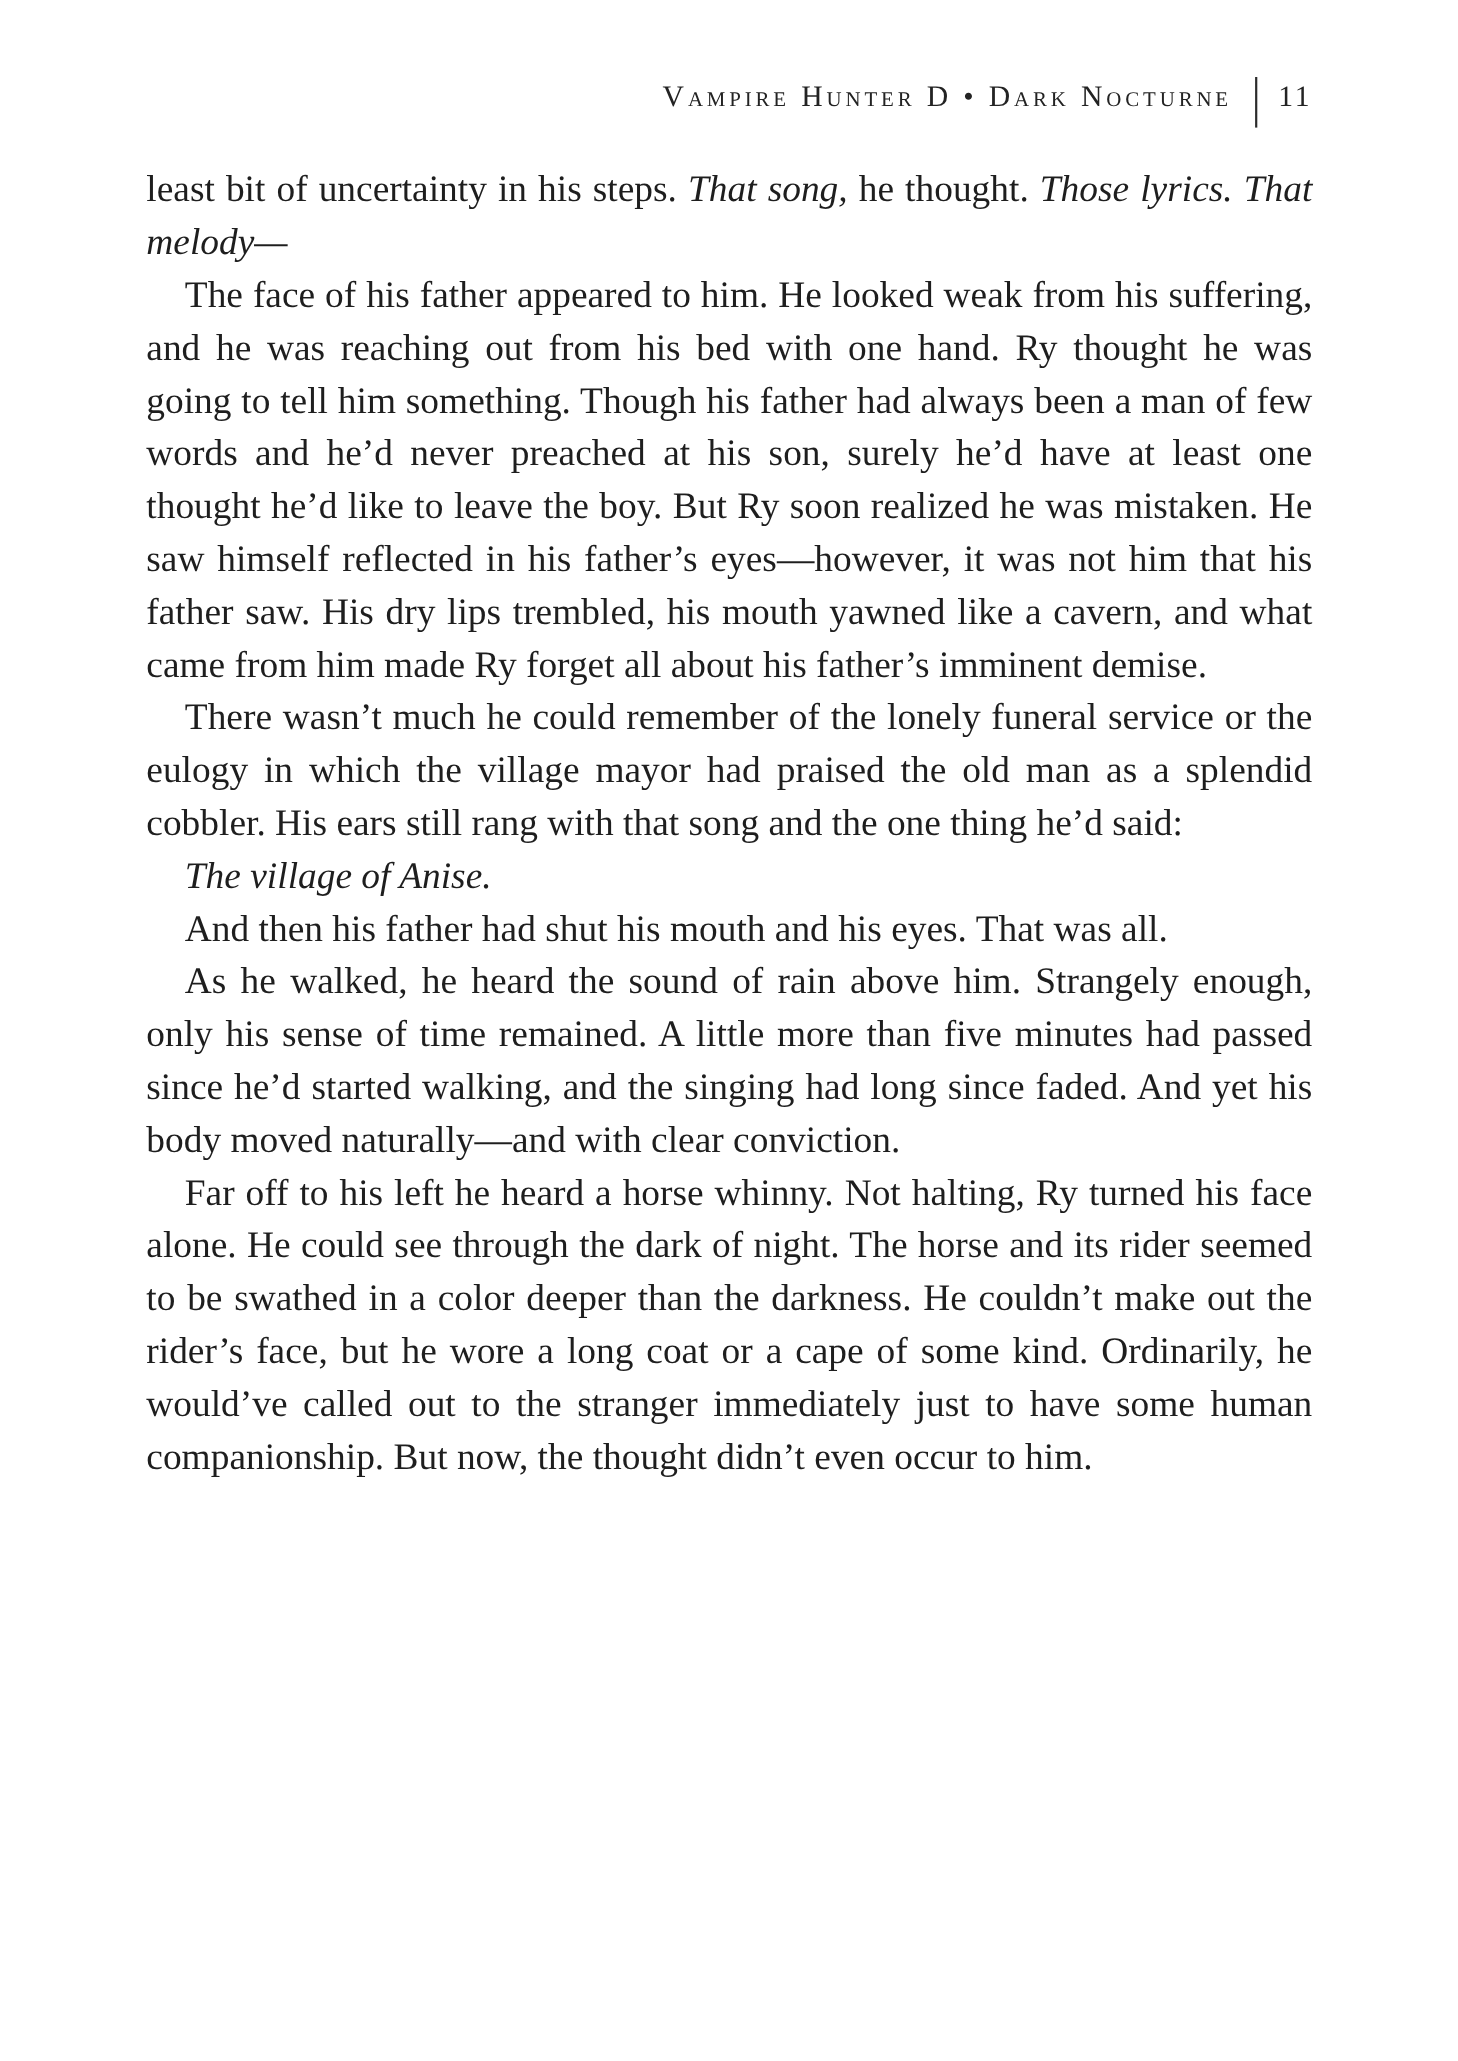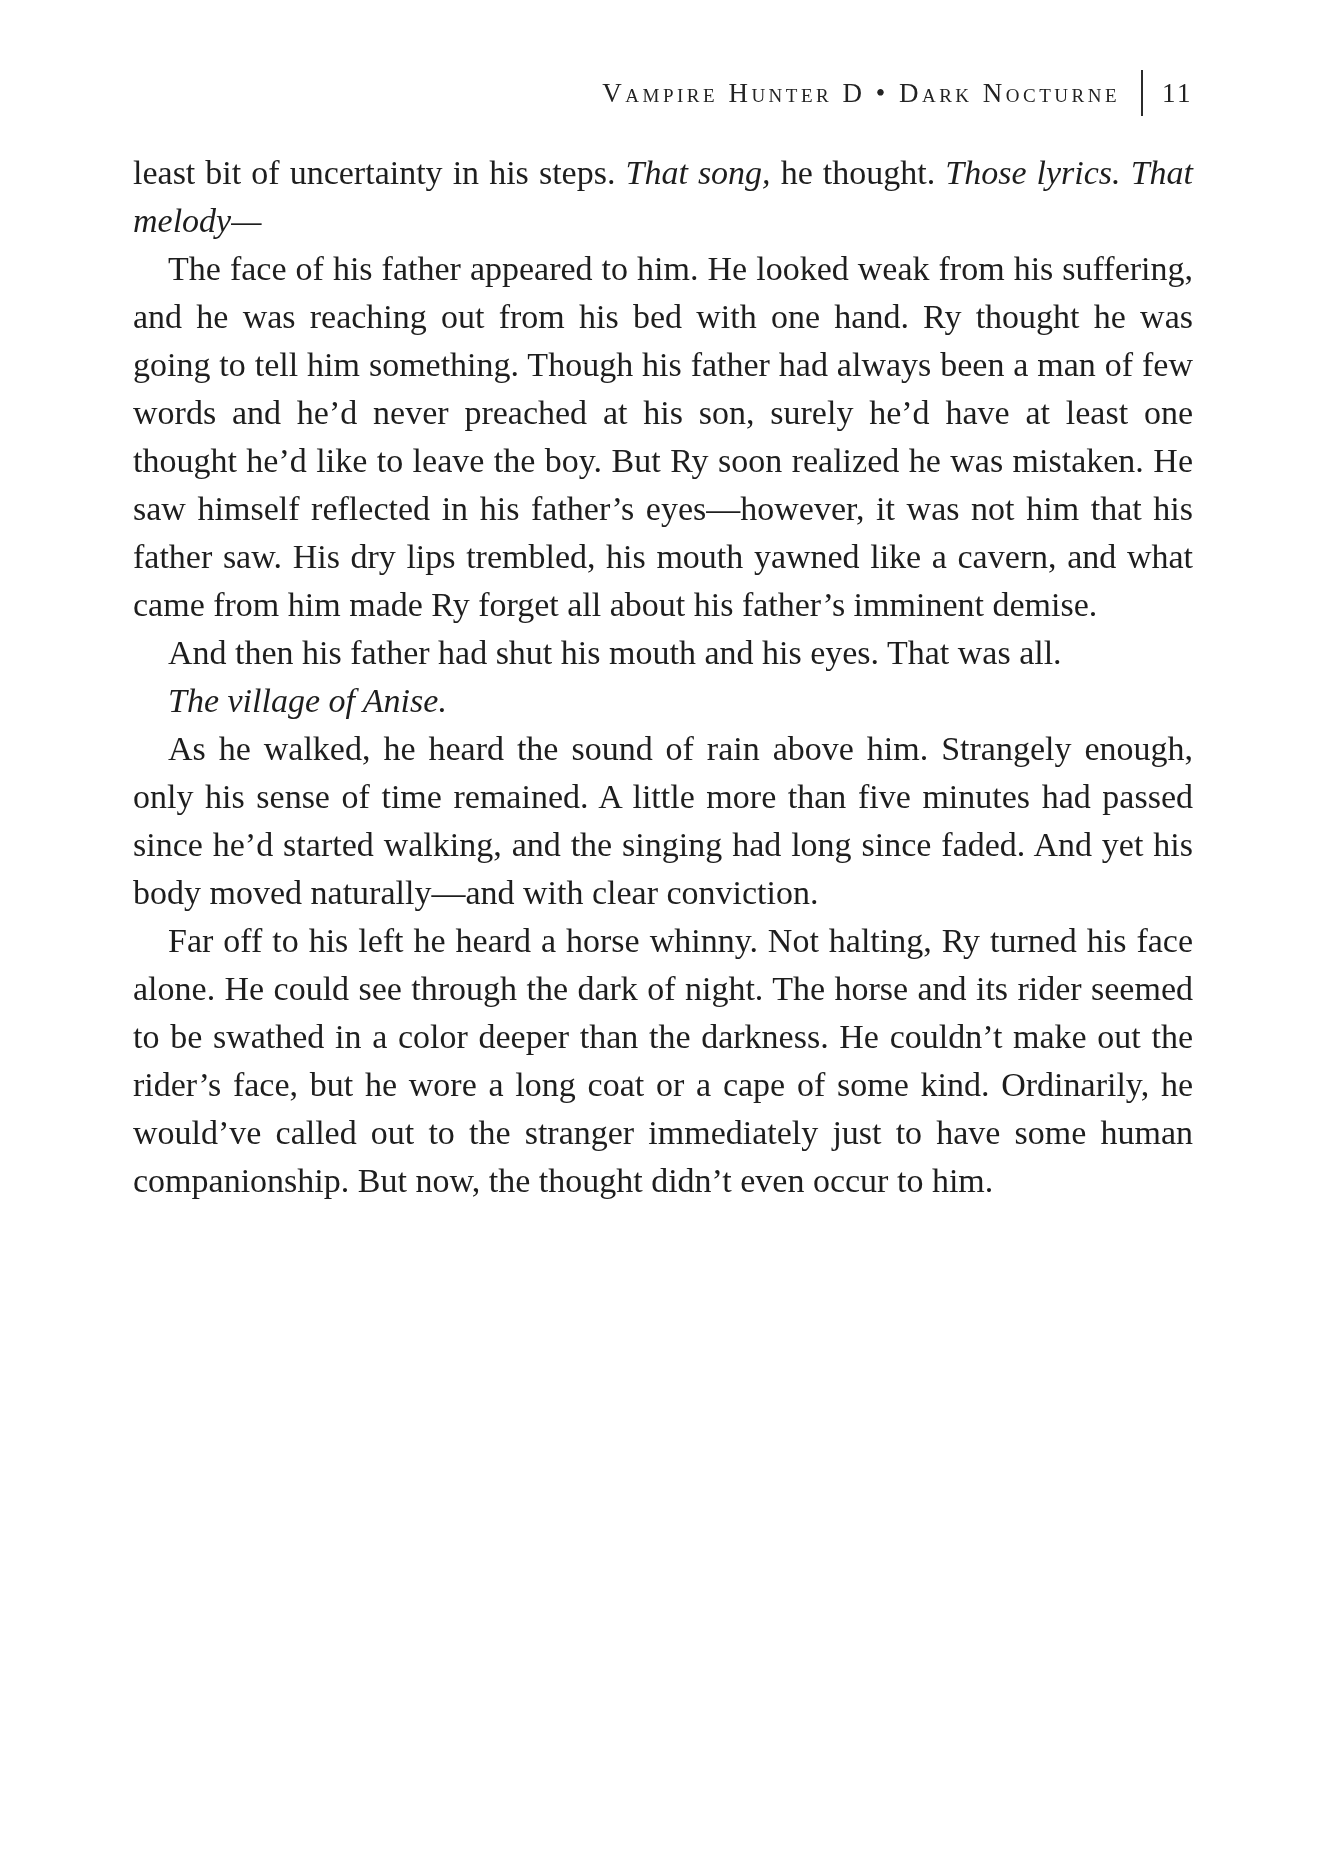--- a/index.html
+++ b/index.html
@@ -17,21 +17,20 @@
     color: #1e1e1e;
     overflow: hidden;
   }
   .running-head {
     position: absolute;
     top: 70px;
     left: 133px;
     width: 1060px;
     display: flex;
     justify-content: flex-end;
-    align-items: center;
     font-size: 27px;
     line-height: 34px;
     font-variant: small-caps;
     letter-spacing: 3.5px;
     color: #232323;
     white-space: nowrap;
   }
   .head-rule {
     width: 2px;
     height: 46px;
@@ -68,24 +67,25 @@
     <span class="folio">11</span>
   </header>
 
   <main class="text-block">
 
     <p class="para"><span class="seg-normal">least bit of uncertainty in his steps. </span><em class="seg-italic">That song,</em><span class="seg-normal"> he thought. </span><em class="seg-italic">Those lyrics. That melody—</em></p>
 
 
     <p class="para indent"><span class="seg-normal">The face of his father appeared to him. He looked weak from his suffering, and he was reaching out from his bed with one hand. Ry thought he was going to tell him something. Though his father had always been a man of few words and he’d never preached at his son, surely he’d have at least one thought he’d like to leave the boy. But Ry soon realized he was mistaken. He saw himself reflected in his father’s eyes—however, it was not him that his father saw. His dry lips trembled, his mouth yawned like a cavern, and what came from him made Ry forget all about his father’s imminent demise.</span></p>
 
+    <p class="para indent"><span class="seg-normal">There wasn’t much he could remember of the lonely funeral service or the eulogy in which the village mayor had praised the old man as a splendid cobbler. His ears still rang with that song and the one thing he’d said:</span></p>
+
+    <p class="para indent"><em class="seg-italic">The village of Anise.</em></p>
 
     <p class="para indent"><span class="seg-normal">And then his father had shut his mouth and his eyes. That was all.</span></p>
-
-    <p class="para indent"><em class="seg-italic">The village of Anise.</em></p>
 
 
     <p class="para indent"><span class="seg-normal">As he walked, he heard the sound of rain above him. Strangely enough, only his sense of time remained. A little more than five minutes had passed since he’d started walking, and the singing had long since faded. And yet his body moved naturally—and with clear conviction.</span></p>
 
     <p class="para indent"><span class="seg-normal">Far off to his left he heard a horse whinny. Not halting, Ry turned his face alone. He could see through the dark of night. The horse and its rider seemed to be swathed in a color deeper than the darkness. He couldn’t make out the rider’s face, but he wore a long coat or a cape of some kind. Ordinarily, he would’ve called out to the stranger immediately just to have some human companionship. But now, the thought didn’t even occur to him.</span></p>
 
   </main>
 
 </div>
 

